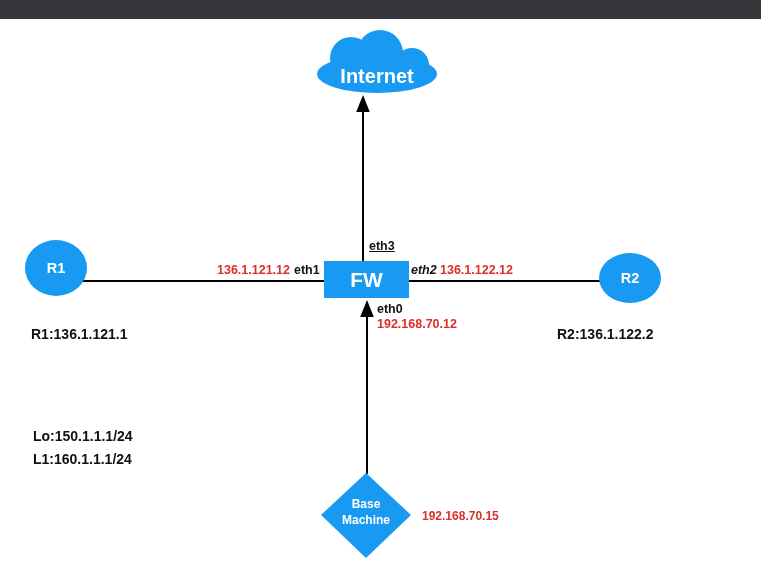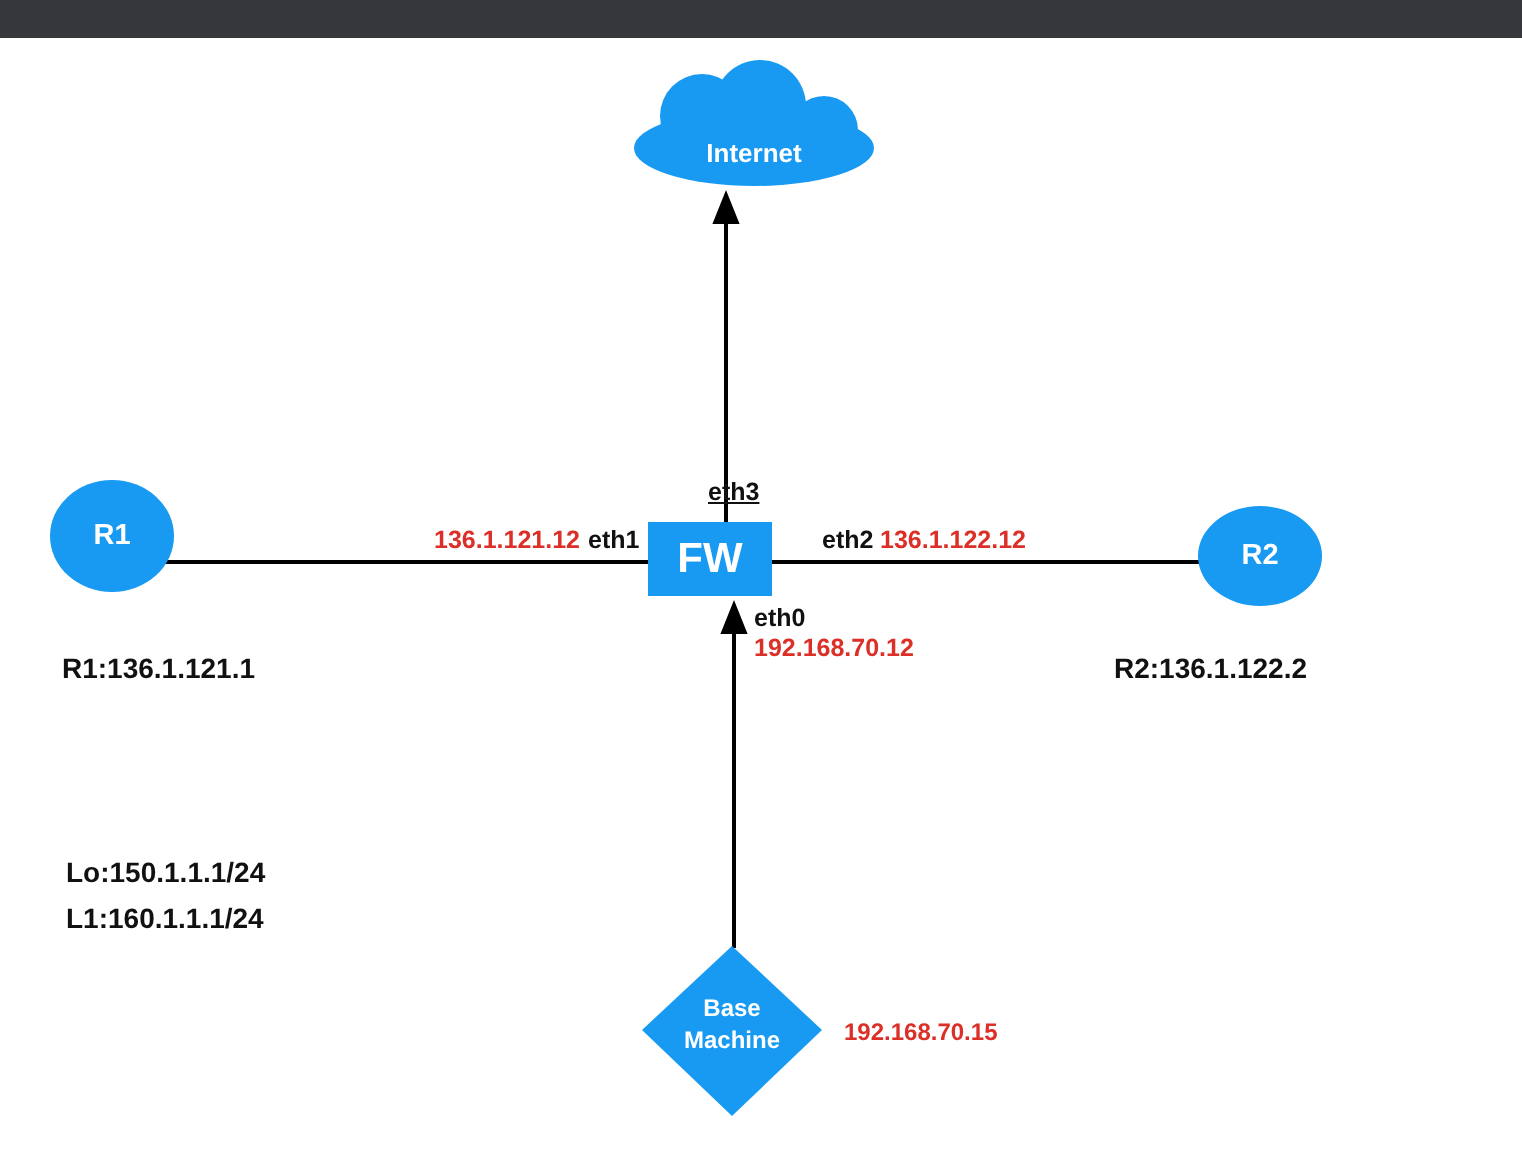--- a/index.html
+++ b/index.html
@@ -13,38 +13,38 @@
     position:relative;width:761px;height:577px;background:#ffffff;overflow:hidden;
     font-family:"Liberation Sans",sans-serif;
   }
   .topbar{position:absolute;left:0;top:0;width:761px;height:19px;background:var(--topbar);}
   svg.layer{position:absolute;left:0;top:0;z-index:1;}
   .link{stroke:#000;stroke-width:2;}
   .arrowhead{fill:#000;}
   .shape{fill:var(--blue);}
   .abs{position:absolute;z-index:2;white-space:nowrap;}
   .node-label{color:#fff;text-align:center;}
-  .internet-label{left:317px;top:68px;width:120px;font-size:13px;font-weight:700;line-height:17px;}
+  .internet-label{left:317px;top:68px;width:120px;font-size:20px;font-weight:700;line-height:17px;}
   .fw-node{
-    left:324px;top:261px;width:62px;height:37px;background:var(--blue);
+    left:324px;top:261px;width:85px;height:37px;background:var(--blue);
     display:flex;align-items:center;justify-content:center;color:#fff;
     font-size:21px;font-weight:600;
   }
   .router{
     background:var(--blue);border-radius:50%;display:flex;align-items:center;justify-content:center;
     color:#fff;font-size:14.5px;font-weight:600;
   }
   .r1-node{left:25px;top:240px;width:62px;height:56px;}
   .r2-node{left:599px;top:253px;width:62px;height:50px;}
   .bm-label{left:321px;top:496px;width:90px;font-size:12px;font-weight:600;line-height:16px;}
   .if-label{color:var(--ink);font-size:12.5px;font-weight:700;line-height:14px;}
   .ip-label{color:var(--red);font-size:12.5px;font-weight:700;line-height:14px;}
-  .eth3{left:354px;top:239px;text-decoration:underline;}
+  .eth3{left:369px;top:239px;text-decoration:underline;}
   .eth1{left:294px;top:263px;}
-  .eth2{left:411px;top:263px;}
+  .eth2{left:411px;top:263px;font-style:italic;}
   .eth0{left:377px;top:302px;}
   .ip-eth1{left:217px;top:263px;}
   .ip-eth2{left:440px;top:263px;}
   .ip-eth0{left:377px;top:317px;}
   .ip-bm{left:422px;top:509px;font-size:12px;}
   .big-label{color:var(--ink);font-size:14px;font-weight:700;line-height:19px;}
   .r1-ip{left:31px;top:325px;}
   .r2-ip{left:557px;top:325px;}
   .r1-lo{left:33px;top:427px;}
   .r1-l1{left:33px;top:450px;}

